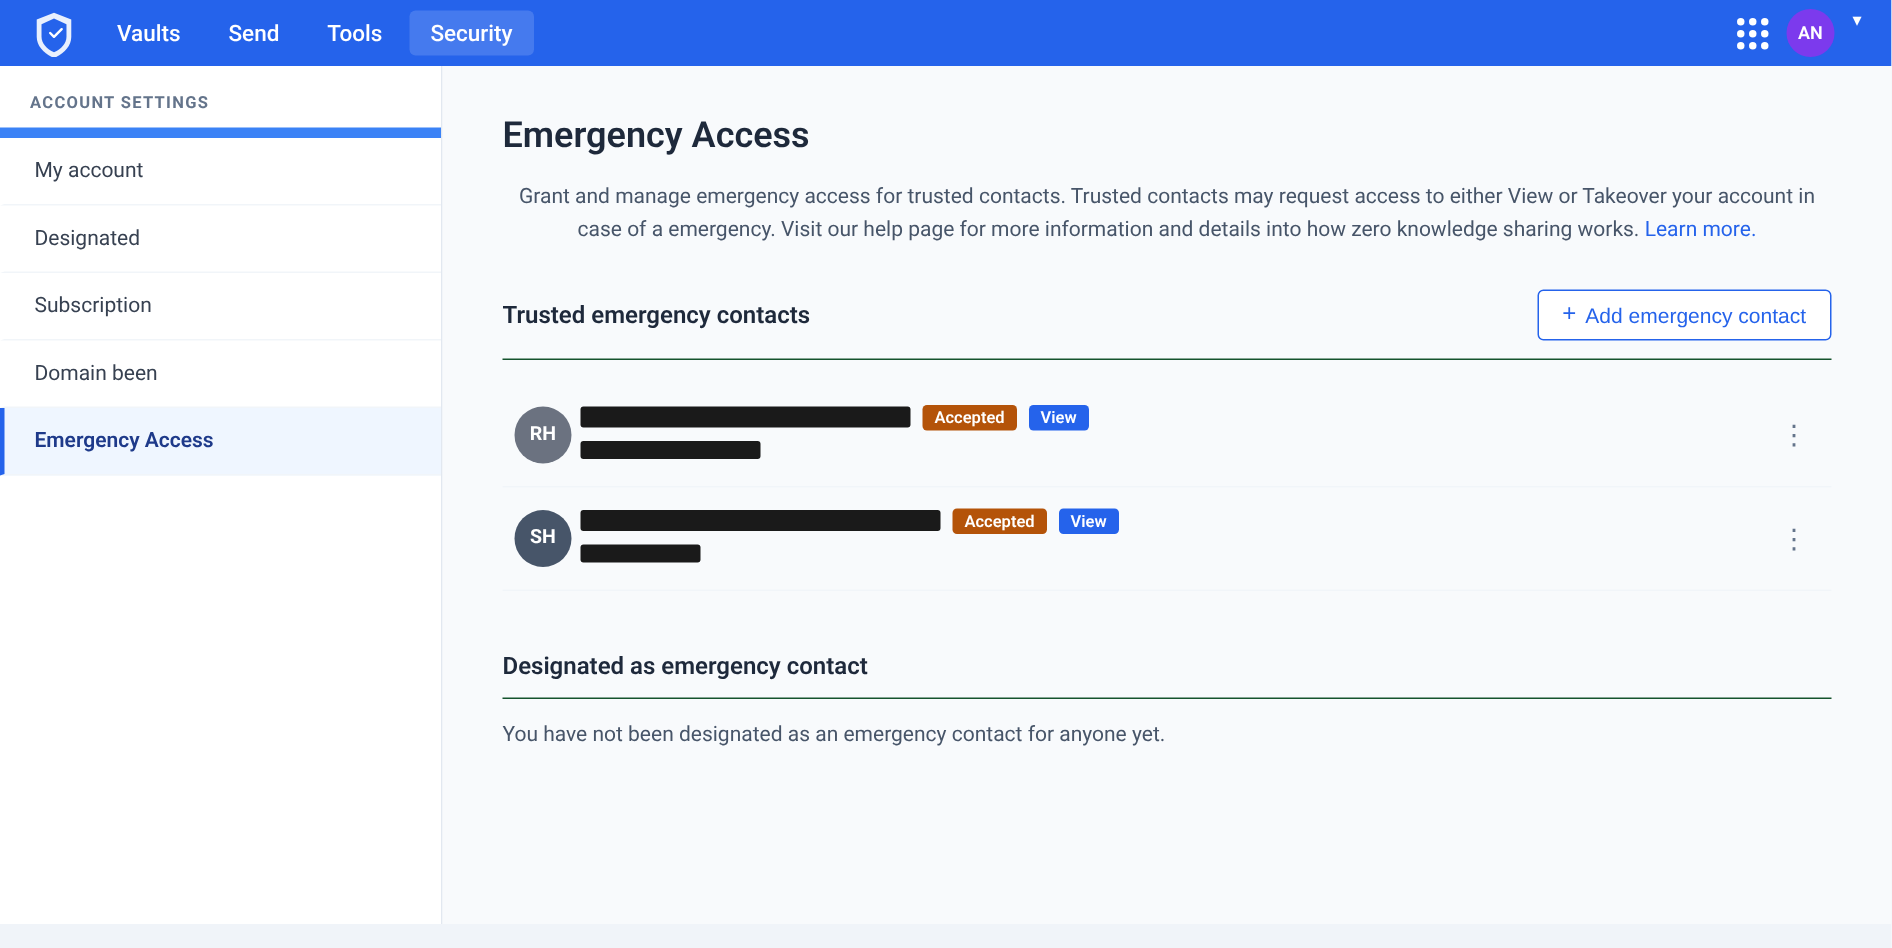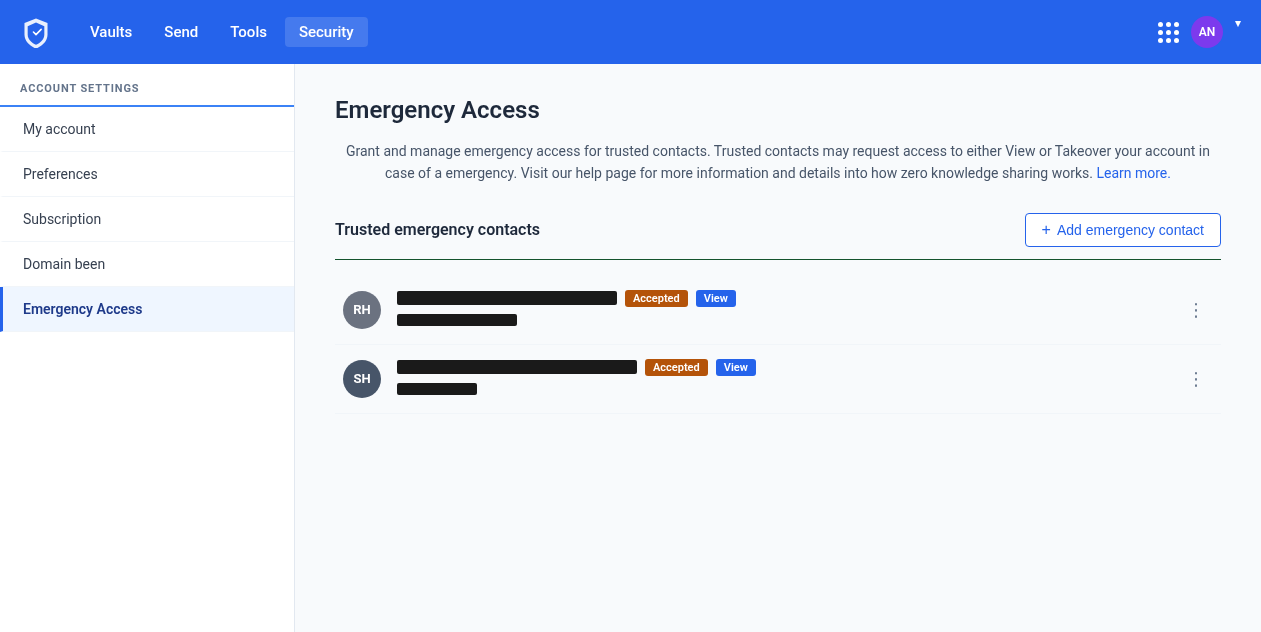--- a/index.html
+++ b/index.html
@@ -1,25 +1,25 @@
 <!DOCTYPE html>
 <html><head>
   <meta charset="utf-8">
   <style>
     * { box-sizing: border-box; margin: 0; padding: 0; }
     body { font-family: -apple-system, BlinkMacSystemFont, 'Segoe UI', Roboto, sans-serif; background: #f0f4f9; color: #333; }
 
     
     .topnav {
       background: #2563eb;
-      height: 64px;
+      height: 44px;
       display: flex;
       align-items: center;
       padding: 0 20px;
-      gap: 24px;
+      gap: 12px;
     }
     .topnav-logo {
       display: flex;
       align-items: center;
       gap: 8px;
     }
     .topnav-logo svg {
       width: 32px;
       height: 32px;
     }
@@ -84,21 +84,21 @@
       flex-shrink: 0;
       padding-top: 0;
     }
     .sidebar-section-header {
       padding: 18px 20px 10px 20px;
       font-size: 11px;
       font-weight: 700;
       color: #64748b;
       letter-spacing: 0.08em;
       text-transform: uppercase;
-      border-bottom: 2px solid #3b82f6;
+      border-bottom: 7px solid #3b82f6;
     }
     .sidebar-item {
       display: block;
       padding: 14px 20px;
       font-size: 14px;
       color: #374151;
       text-decoration: none;
       cursor: pointer;
       border-bottom: 1px solid #f1f5f9;
       border-left: 3px solid transparent;
@@ -162,21 +162,21 @@
       font-size: 14px;
       cursor: pointer;
       font-weight: 500;
     }
     .add-btn .plus { font-size: 16px; line-height: 1; }
 
     
     .contact-row {
       display: flex;
       align-items: center;
-      gap: 16px;
+      gap: 6px;
       padding: 14px 8px;
       border-bottom: 1px solid #f1f5f9;
     }
     .avatar-circle {
       width: 38px;
       height: 38px;
       border-radius: 50%;
       display: flex;
       align-items: center;
       justify-content: center;
@@ -289,21 +289,21 @@
     <div class="user-avatar">AN</div>
     <div class="chevron-down">▾</div>
   </div>
 </nav>
 
 <div class="layout">
 
   <aside class="sidebar">
     <div class="sidebar-section-header">ACCOUNT SETTINGS</div>
     <a class="sidebar-item">My account</a>
-    <a class="sidebar-item">Preferences</a>
+    <a class="sidebar-item">Designated</a>
     <a class="sidebar-item">Subscription</a>
     <a class="sidebar-item">Domain been</a>
     <a class="sidebar-item active">Emergency Access</a>
   </aside>
 
   <main class="main">
     <h1 class="page-title">Emergency Access</h1>
     <p class="description">
       <span>Grant and manage emergency access for trusted contacts. Trusted contacts may request access to either View or Takeover your account in case of a emergency. Visit our help page for more information and details into how zero knowledge sharing works.</span>
       <a class="learn-more">Learn more.</a>
@@ -336,14 +336,20 @@
         <div class="contact-name-row">
           <span class="contact-name-blur" style="width:240px;"></span>
           <span class="badge-accepted">Accepted</span>
           <span class="badge-view">View</span>
         </div>
         <span class="contact-email-blur" style="width:80px;"></span>
       </div>
       <button class="more-btn">⋮</button>
     </div>
 
+    <div class="section2">
+      <div class="section-header">
+        <h2 class="section-title">Designated as emergency contact</h2>
+      </div>
+      <p class="designated-desc">You have not been designated as an emergency contact for anyone yet.</p>
+    </div>
   </main>
 </div>
 
 </body></html>

